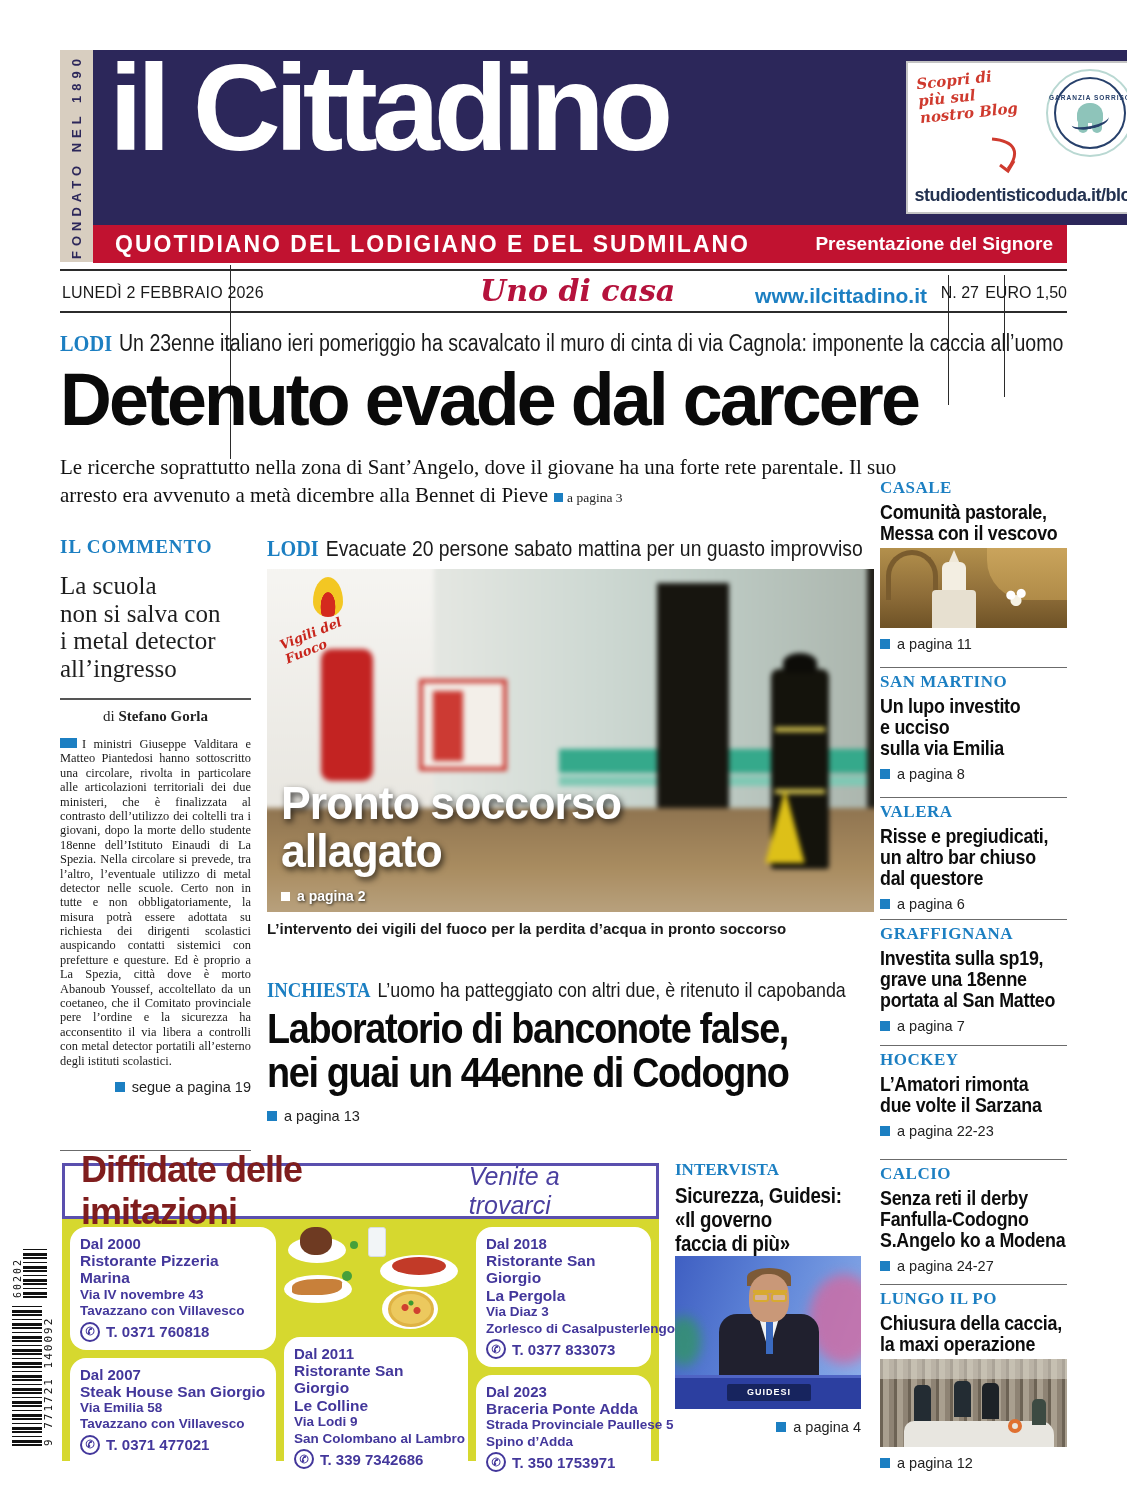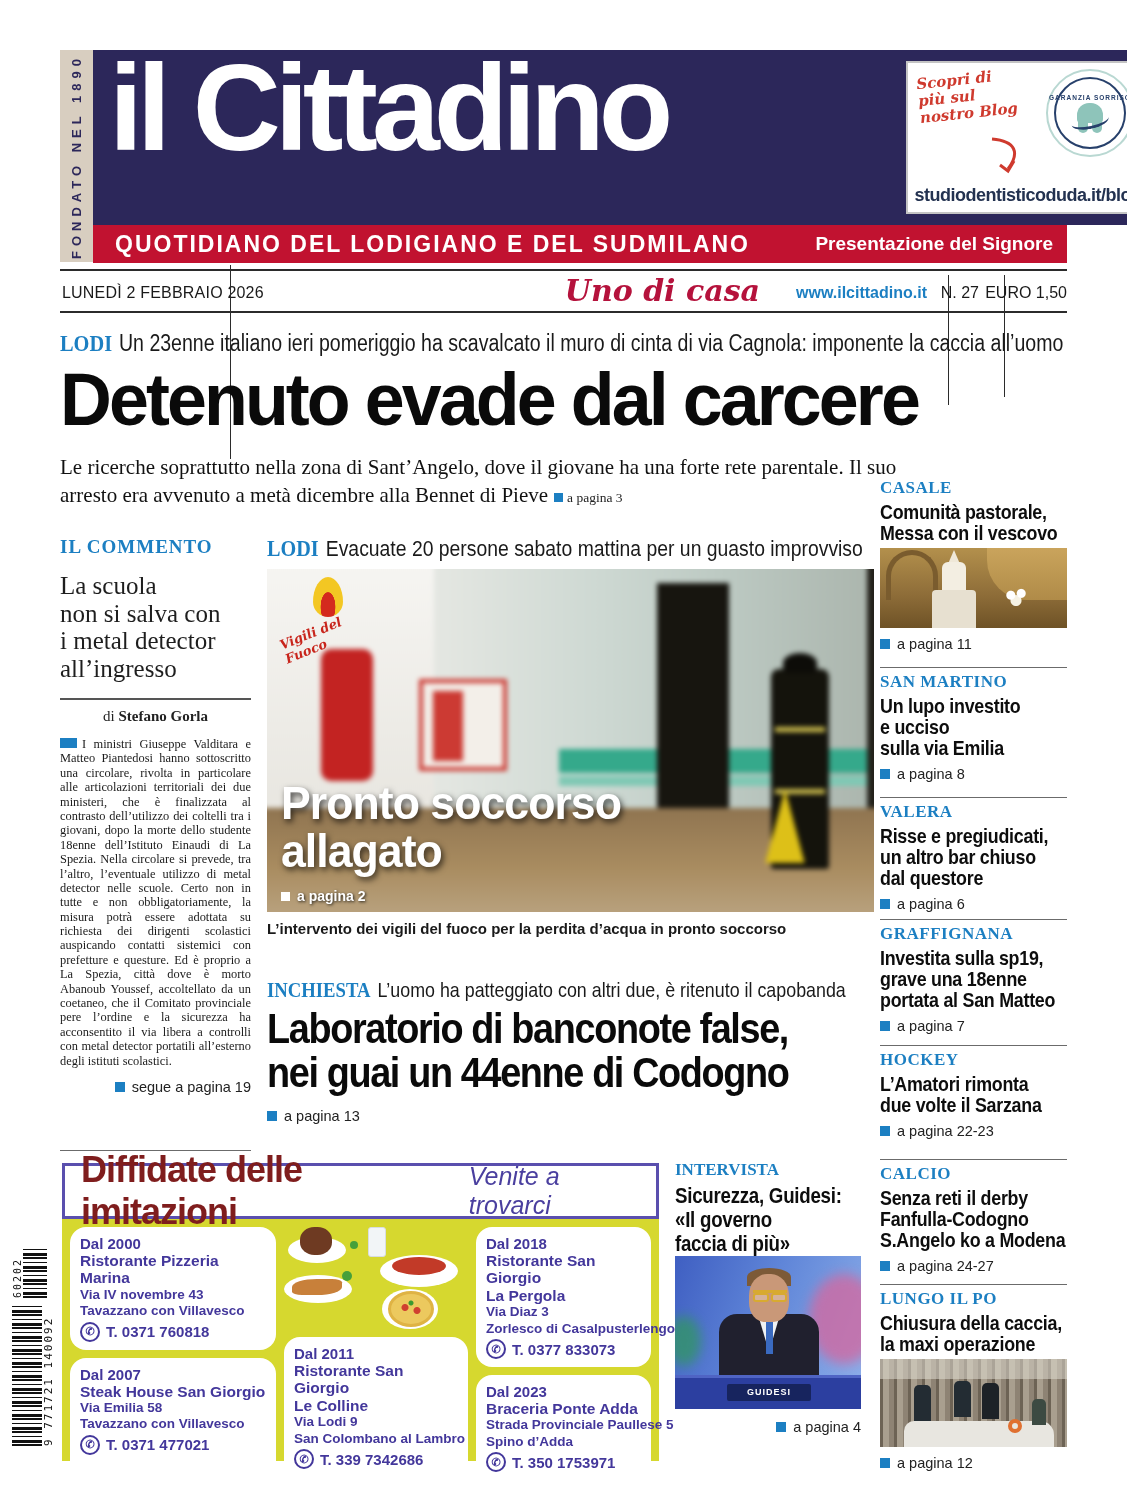--- a/index.html
+++ b/index.html
@@ -43,24 +43,24 @@
   .bannerR { color:#fff; font-size:19px; font-weight:bold; }
 
   
   .dateline { position:absolute; left:60px; top:269px; width:1007px; height:44px;
               border-top:2px solid #2b2b2b; border-bottom:2px solid #2b2b2b; }
   .dl-date { position:absolute; left:2px; top:13px; font-size:16px; color:#1a1a1a; letter-spacing:0.2px; }
   .dl-sep { position:absolute; top:4px; bottom:4px; width:1px; background:#2b2b2b; }
   .dl-sep.s1 { left:170px; top:-6px; }
   .dl-sep.s2 { right:118px; }
   .dl-sep.s3 { right:62px; }
-  .dl-motto { position:absolute; left:420px; width:280px; top:2px; text-align:right;
+  .dl-motto { position:absolute; left:420px; width:280px; top:2px; text-align:left;
               font-family:"DejaVu Serif", serif; font-style:italic; font-weight:bold;
               font-size:30px; color:#b5123c; }
-  .dl-site { position:absolute; right:140px; top:13px; font-size:16px; font-weight:bold; color:#1c7fc2; }
+  .dl-site { position:absolute; right:140px; top:13px; font-size:21px; font-weight:bold; color:#1c7fc2; }
   .dl-issue { position:absolute; right:88px; top:13px; font-size:16px; color:#1a1a1a; }
   .dl-price { position:absolute; right:0; top:13px; font-size:16px; color:#1a1a1a; }
 
   
   .klabel { font-family:"Liberation Serif", serif; font-weight:bold; color:#1c7fc2; }
   .sq { display:inline-block; width:10px; height:10px; background:#1c7fc2; margin-right:7px; }
   .pageref { font-size:14.5px; color:#222; }
   .cond { transform-origin:0 0; display:block; }
   .cx85 { transform:scaleX(.85); width:117.6%; }
   .cx88 { transform:scaleX(.88); width:113.6%; }

